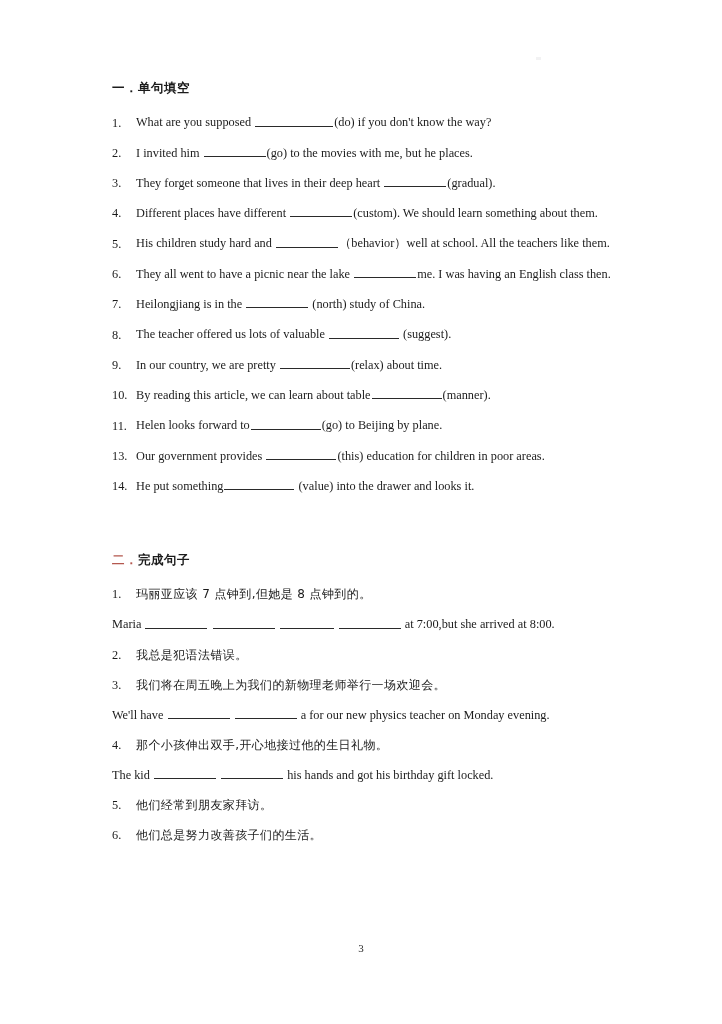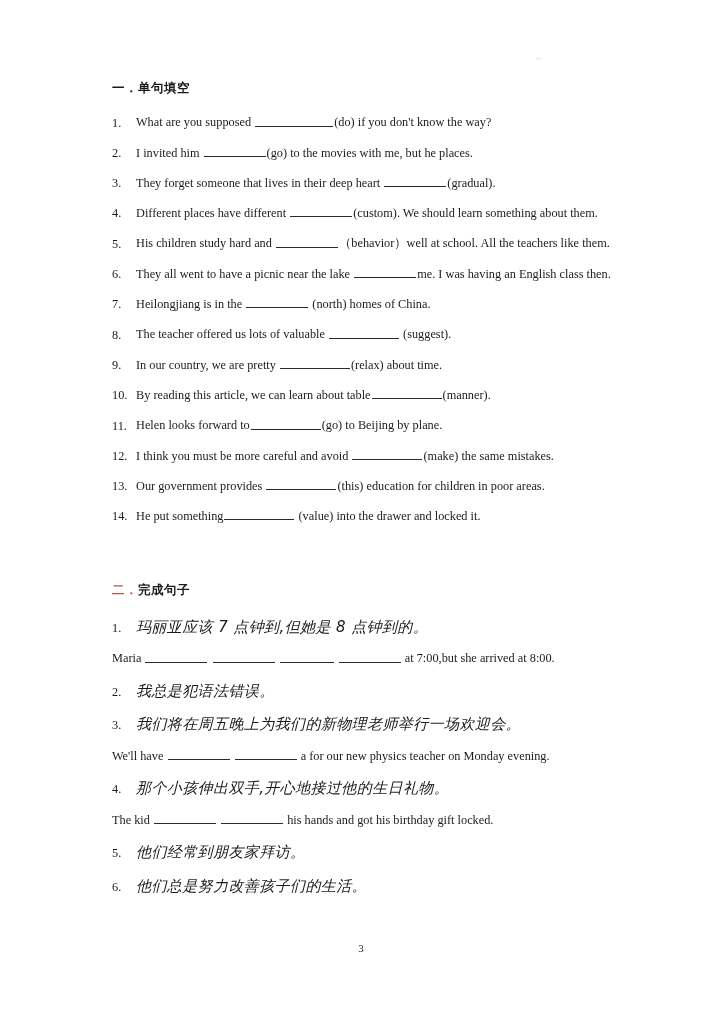--- a/index.html
+++ b/index.html
@@ -65,23 +65,22 @@
     font-size: 12.3px;
     line-height: 1.35;
     margin-bottom: 13.4px;
     white-space: nowrap;
     font-family: Liberation Serif, serif;
   }
 
   
   .cn {
     font-family: "DejaVu Sans", "Liberation Sans", sans-serif;
-    font-size: 15px;
+    font-size: 12px;
     letter-spacing: 0.4px;
-    font-style: italic;
   }
 
   
   .blank {
     display: inline-block;
     border-bottom: 1px solid #2a2a2a;
     vertical-align: baseline;
     height: 0.92em;
     margin: 0 1px;
   }
@@ -147,49 +146,45 @@
         <div class="q">
           <span class="qnum">5.</span>
           <span class="qtext"><span> His children study hard and </span><span class="blank b-m"></span><span>（behavior）well at school. All the teachers like them.</span></span>
         </div>
         <div class="q">
           <span class="qnum">6.</span>
           <span class="qtext"><span>They all went to have a picnic near the lake </span><span class="blank b-m"></span><span>me. I was having an English class then.</span></span>
         </div>
         <div class="q">
           <span class="qnum">7.</span>
-          <span class="qtext"><span>Heilongjiang is in the </span><span class="blank b-m"></span><span> (north) homes of China.</span></span>
+          <span class="qtext"><span>Heilongjiang is in the </span><span class="blank b-m"></span><span> (north) study of China.</span></span>
         </div>
         <div class="q">
           <span class="qnum">8.</span>
           <span class="qtext"><span>The teacher offered us lots of valuable </span><span class="blank b-l"></span><span> (suggest).</span></span>
         </div>
         <div class="q">
           <span class="qnum">9.</span>
           <span class="qtext"><span>In our country, we are pretty </span><span class="blank b-l"></span><span>(relax) about time.</span></span>
         </div>
         <div class="q">
           <span class="qnum">10.</span>
           <span class="qtext"><span>By reading this article, we can learn about table</span><span class="blank b-l"></span><span>(manner).</span></span>
         </div>
         <div class="q">
           <span class="qnum">11.</span>
           <span class="qtext"><span>Helen looks forward to</span><span class="blank b-l"></span><span>(go) to Beijing by plane.</span></span>
         </div>
         <div class="q">
-          <span class="qnum">12.</span>
-          <span class="qtext"><span>I think you must be more careful and avoid </span><span class="blank b-l"></span><span>(make) the same mistakes.</span></span>
-        </div>
-        <div class="q">
           <span class="qnum">13.</span>
           <span class="qtext"><span>Our government provides </span><span class="blank b-l"></span><span>(this) education for children in poor areas.</span></span>
         </div>
         <div class="q">
           <span class="qnum">14.</span>
-          <span class="qtext"><span>He put something</span><span class="blank b-l"></span><span> (value) into the drawer and locked it.</span></span>
+          <span class="qtext"><span>He put something</span><span class="blank b-l"></span><span> (value) into the drawer and looks it.</span></span>
         </div>
       </div>
 
     <div class="gap-section"></div>
 
     <div class="section-head accent">
       <span class="num-cn">二．</span><span>完成句子</span>
     </div>
 
     <div id="section2-list">

